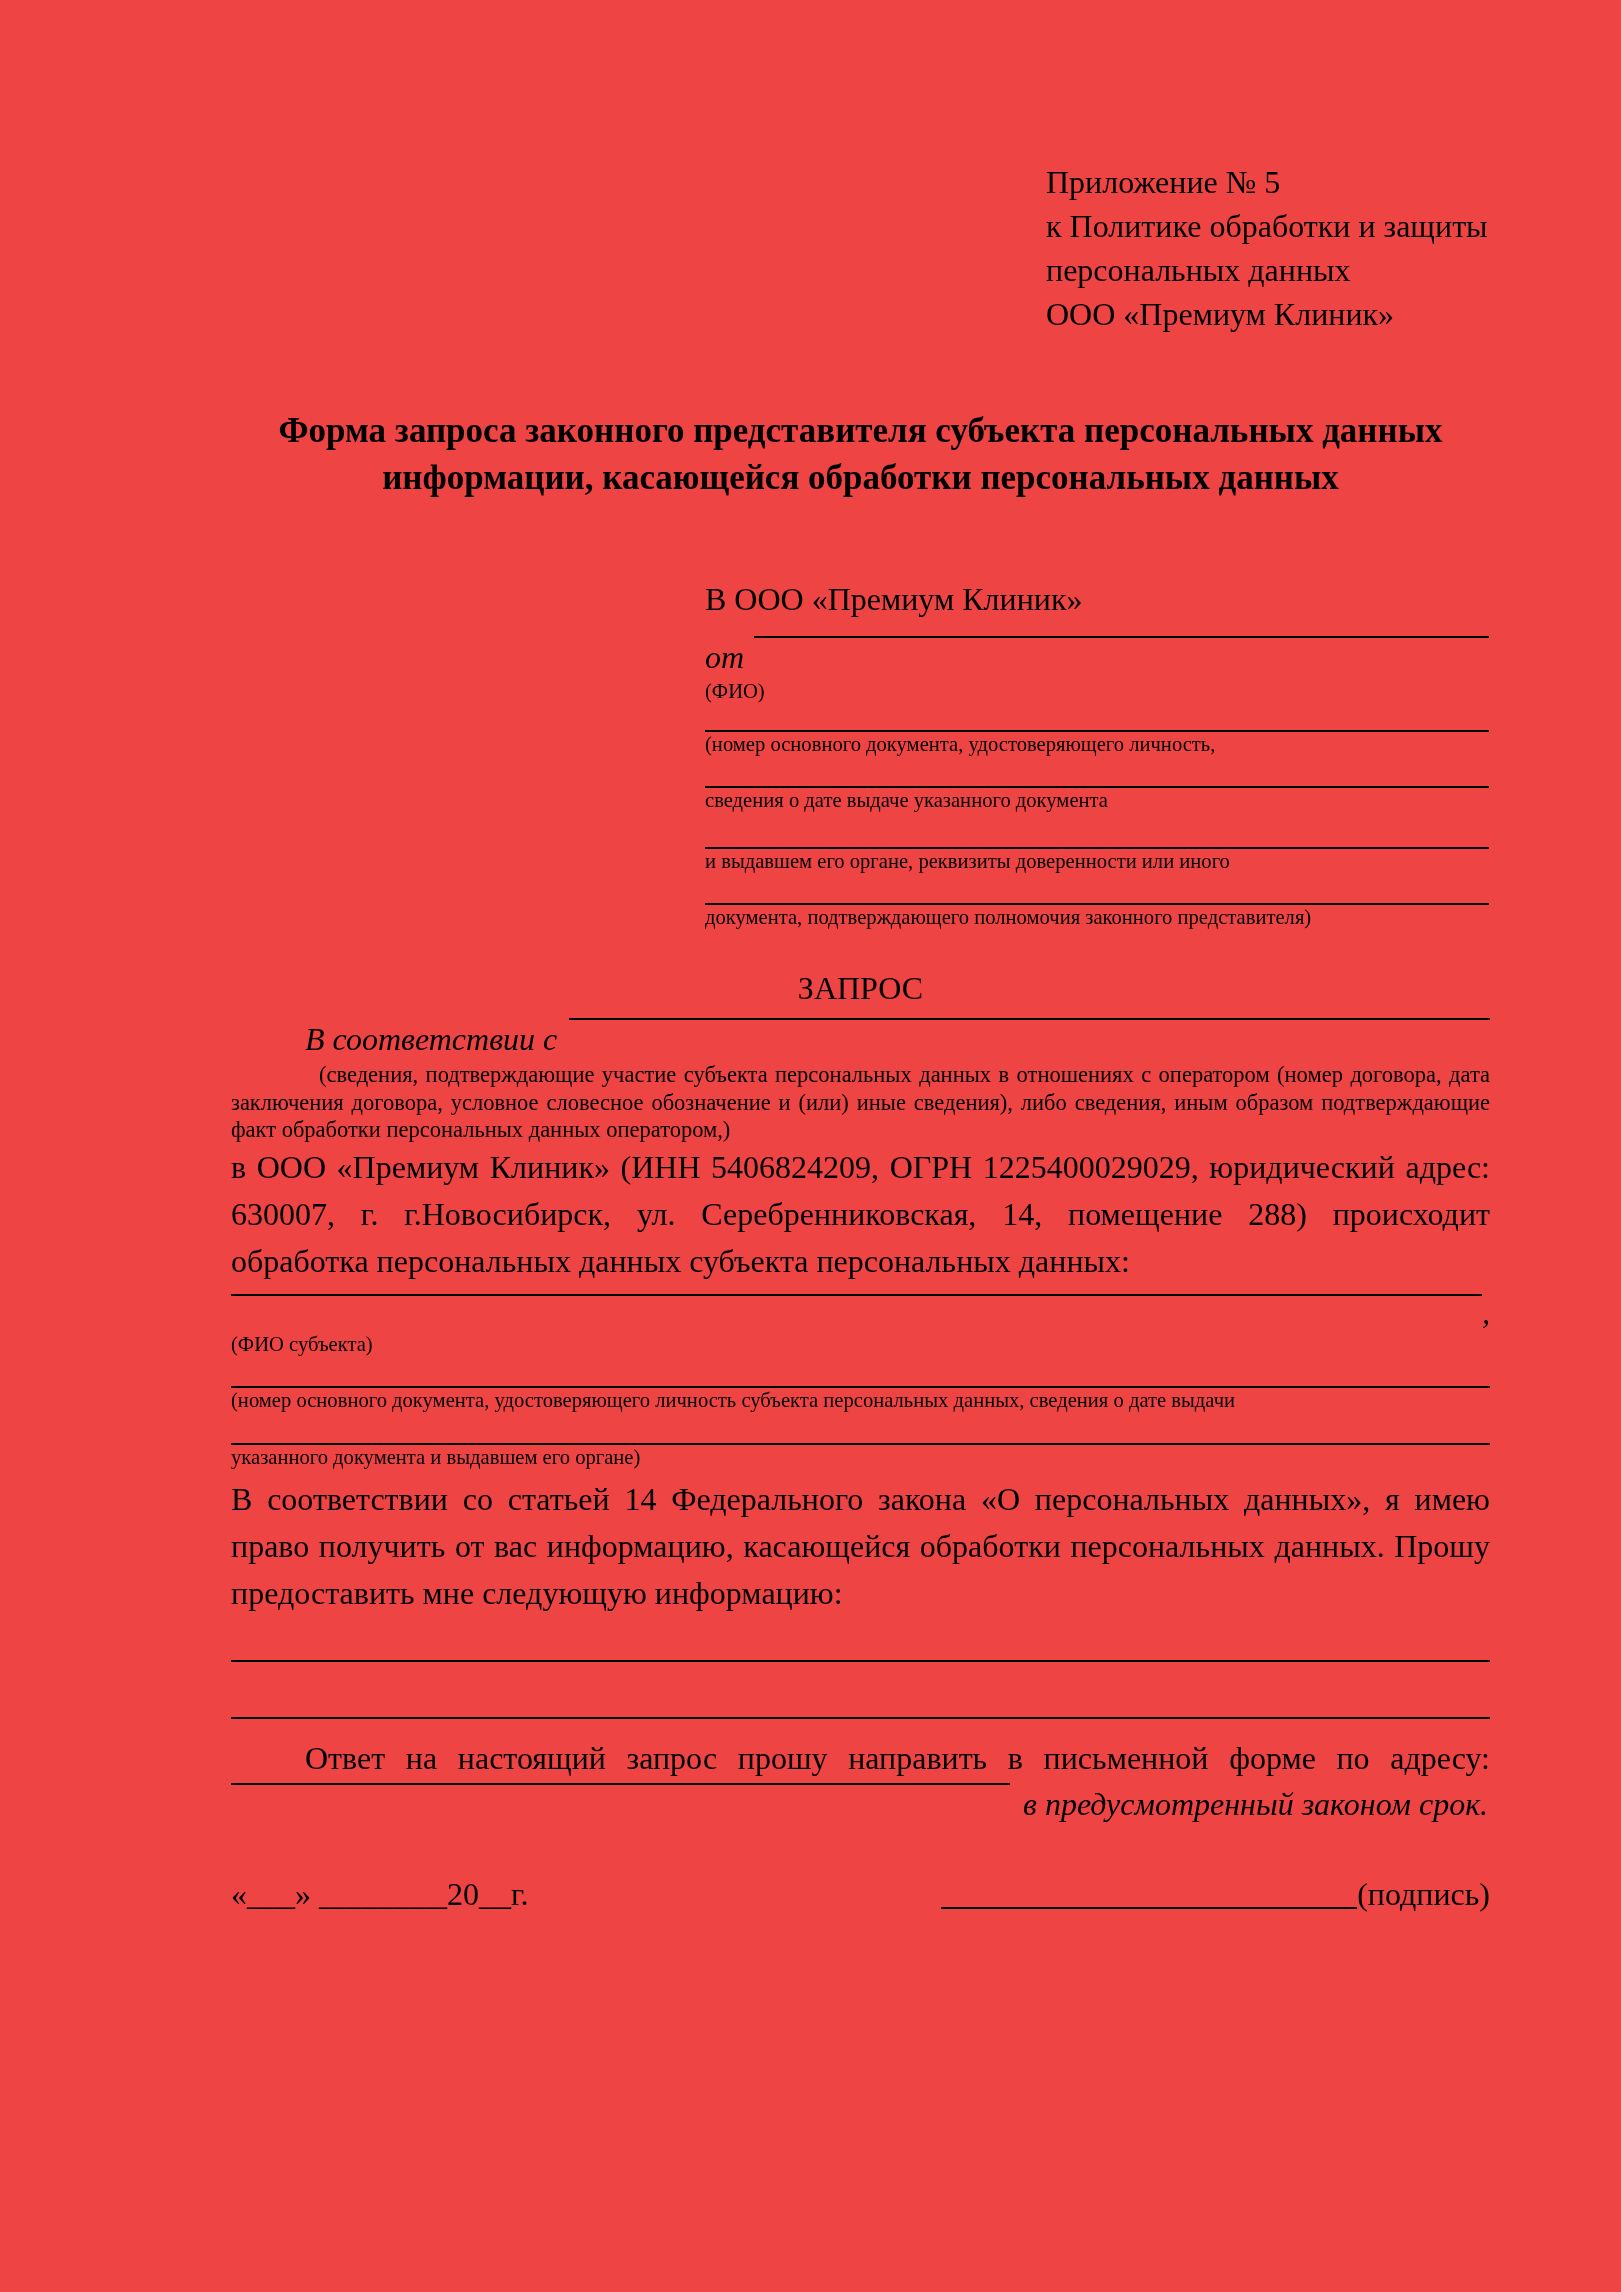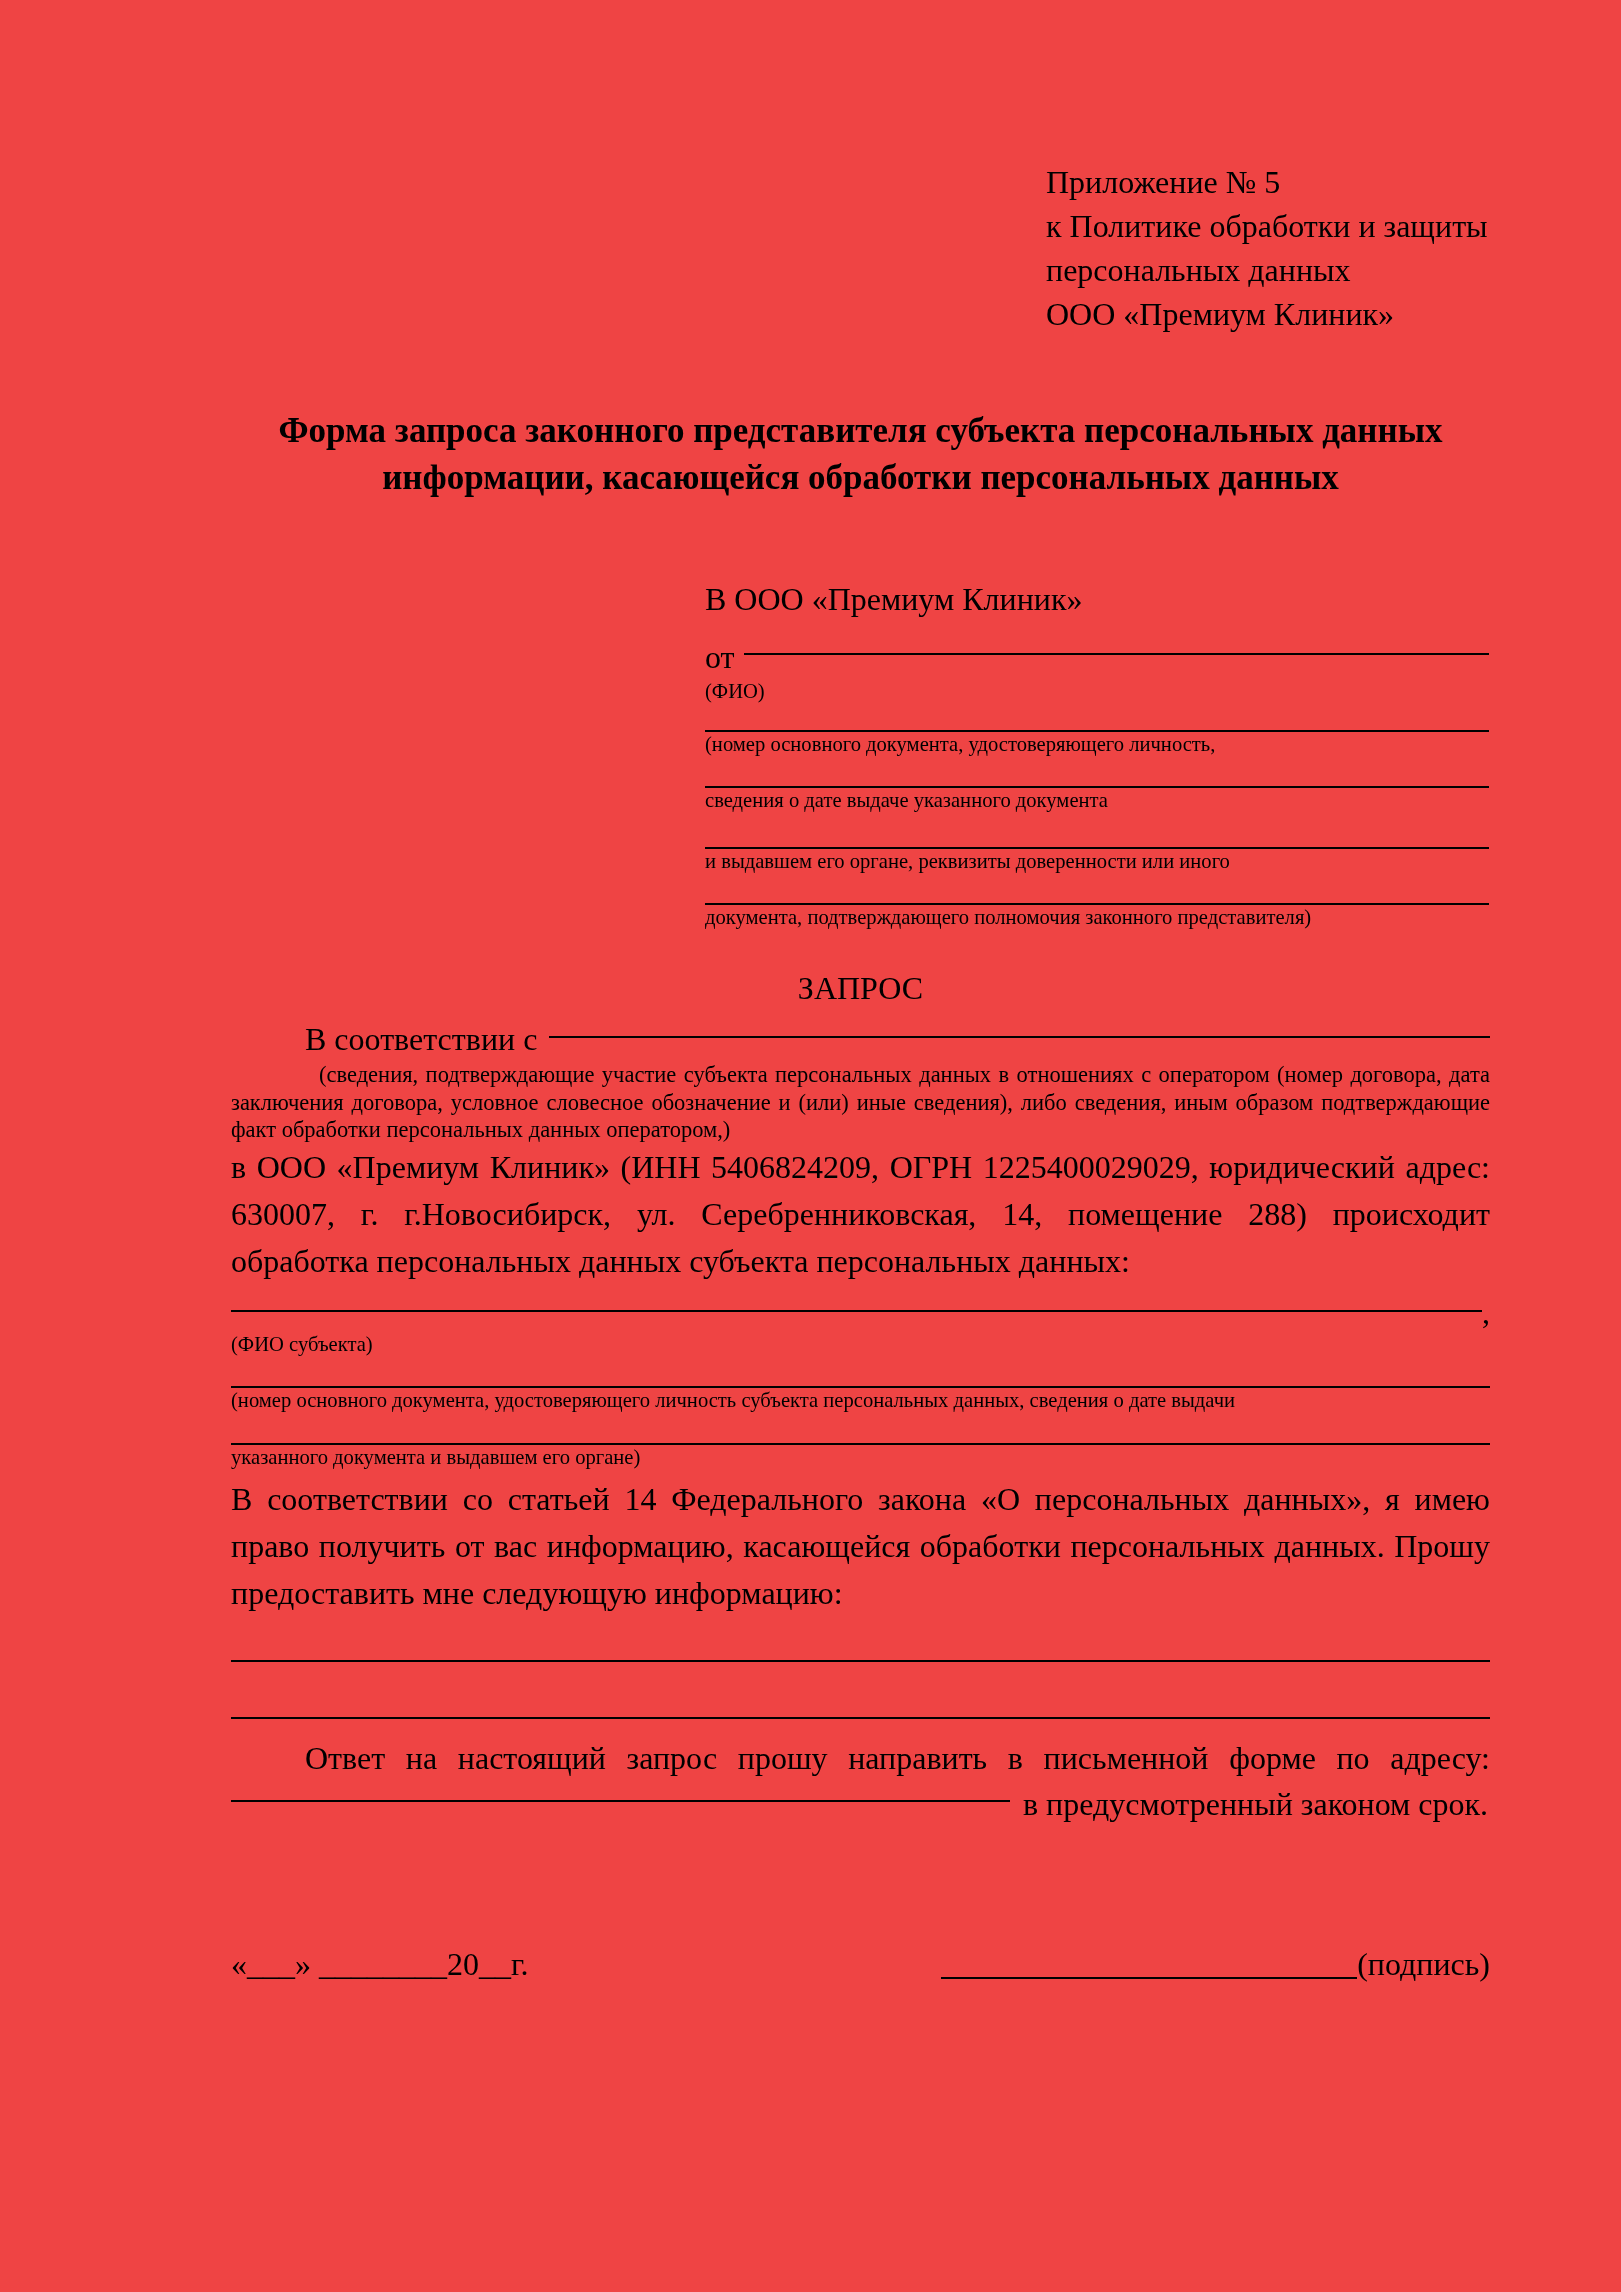--- a/index.html
+++ b/index.html
@@ -35,21 +35,21 @@
   }
 
   
   .addressee {
     margin-top: 76px;
     margin-left: 474px;
     width: 784px;
     font-size: 32px;
     line-height: 44px;
   }
-  .row { display: flex; align-items: center; }
+  .row { display: flex; align-items: flex-start; font-style: italic; }
   .fill-line {
     flex: 1 1 auto;
     border-bottom: 2.9px solid #000;
     margin-bottom: 6.9px;
     height: 1px;
   }
   .from-row { margin-top: 13.7px; }
   .from-row .from-label { padding-right: 9.8px; }
 
   .caption {
@@ -109,21 +109,21 @@
     text-align: justify;
     text-align-last: justify;
     text-indent: 74px;
   }
   .reply-tail-row { font-size: 32px; line-height: 44px; gap: 13px; }
   .reply-tail-row .fill-line { flex: 0 0 779px; margin-bottom: 5.9px; }
   .reply-tail-row .tail-text { flex: 0 0 auto; }
 
   
   .footer-row {
-    margin-top: 116px;
+    margin-top: 46px;
     display: flex;
     justify-content: space-between;
     align-items: flex-end;
     font-size: 32px;
     line-height: 44px;
   }
   .sig-group { display: flex; align-items: flex-end; text-align: center; }
   .sig-line {
     width: 416px;
     border-bottom: 2.9px solid #000;

